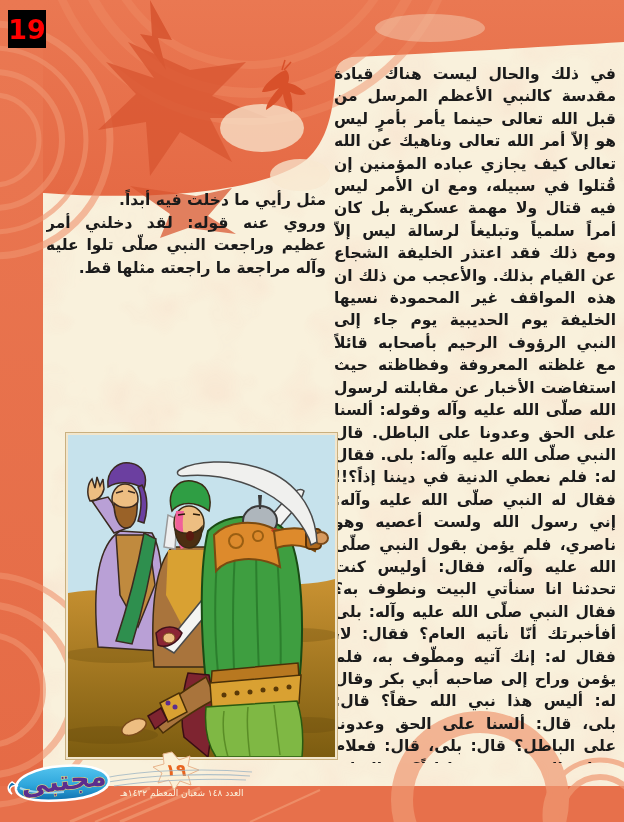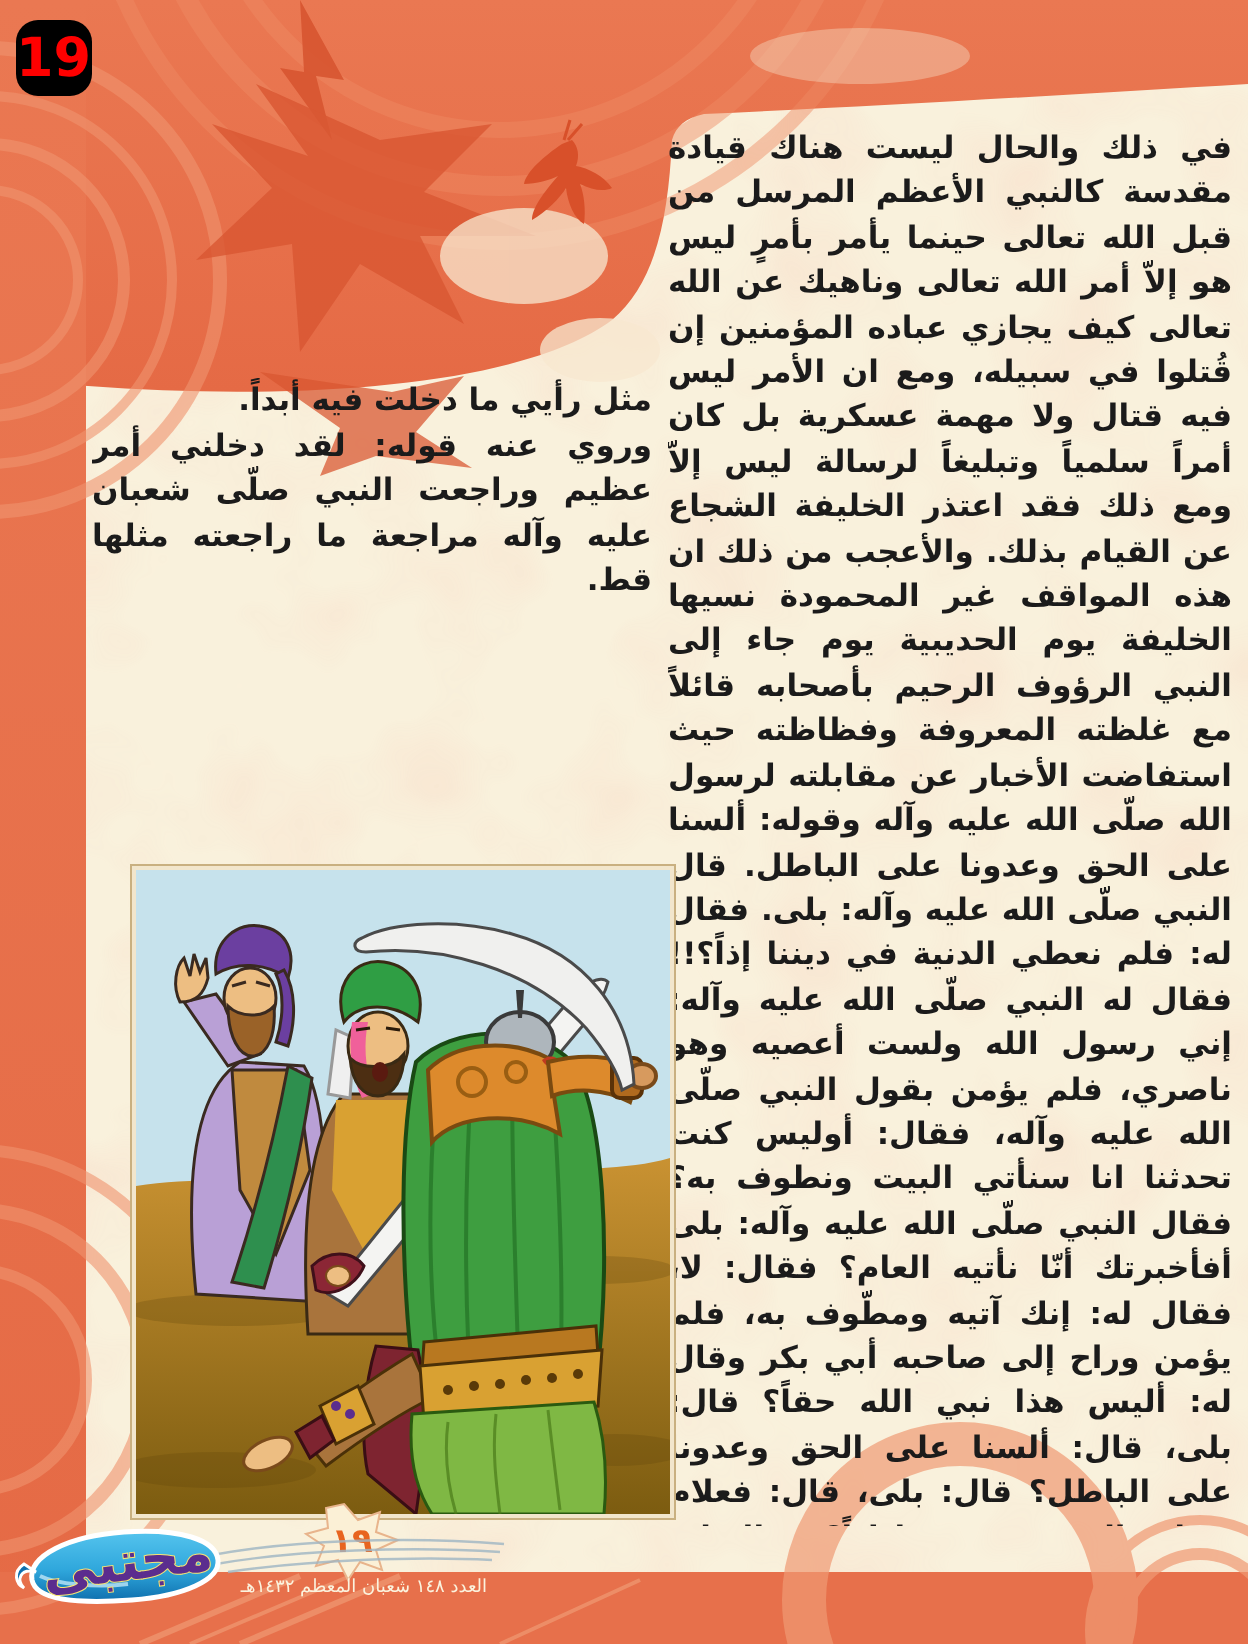--- a/index.html
+++ b/index.html
@@ -4,21 +4,21 @@
 <style>
   html,body{margin:0;padding:0;background:#555;}
   .page{
     position:relative; width:624px; height:822px; overflow:hidden;
     font-family:"DejaVu Sans", sans-serif;
     background:#F9F1DC;
   }
   .bg-layer{position:absolute; inset:0; z-index:0;}
   .corner-box{
     position:absolute; left:8px; top:10px; width:38px; height:38px;
-    background:#000; z-index:5; display:flex; align-items:center; justify-content:flex-start;border-radius:11px;
+    background:#000; z-index:5; display:flex; align-items:center; justify-content:center;
   }
   .corner-box span{color:#FF0000; font-size:27px; font-weight:700; line-height:1;}
   .col-right{
     position:absolute; left:334px; top:63px; width:282px; height:700px;
     z-index:3; direction:rtl; text-align:justify; overflow:hidden;
   }
   .col-right p{
     margin:0; font-size:15.5px; line-height:22.4px; font-weight:700; color:#1B1B1B;
   }
   .col-left{
@@ -112,21 +112,21 @@
   <div class="corner-box">
     <span>19</span>
   </div>
 
   <div class="col-right">
     <p>في ذلك والحال ليست هناك قيادة مقدسة كالنبي الأعظم المرسل من قبل الله تعالى حينما يأمر بأمرٍ ليس هو إلاّ أمر الله تعالى وناهيك عن الله تعالى كيف يجازي عباده المؤمنين إن قُتلوا في سبيله، ومع ان الأمر ليس فيه قتال ولا مهمة عسكرية بل كان أمراً سلمياً وتبليغاً لرسالة ليس إلاّ ومع ذلك فقد اعتذر الخليفة الشجاع عن القيام بذلك. والأعجب من ذلك ان هذه المواقف غير المحمودة نسيها الخليفة يوم الحديبية يوم جاء إلى النبي الرؤوف الرحيم بأصحابه قائلاً مع غلظته المعروفة وفظاظته حيث استفاضت الأخبار عن مقابلته لرسول الله صلّى الله عليه وآله وقوله: ألسنا على الحق وعدونا على الباطل. قال النبي صلّى الله عليه وآله: بلى. فقال له: فلم نعطي الدنية في ديننا إذاً؟!! فقال له النبي صلّى الله عليه وآله: إني رسول الله ولست أعصيه وهو ناصري، فلم يؤمن بقول النبي صلّى الله عليه وآله، فقال: أوليس كنت تحدثنا انا سنأتي البيت ونطوف به؟ فقال النبي صلّى الله عليه وآله: بلى أفأخبرتك أنّا نأتيه العام؟ فقال: لا، فقال له: إنك آتيه ومطّوف به، فلم يؤمن وراح إلى صاحبه أبي بكر وقال له: أليس هذا نبي الله حقاً؟ قال: بلى، قال: ألسنا على الحق وعدونا على الباطل؟ قال: بلى، قال: فعلام نعطي الدنية في ديننا إذاً؟ فقال له: إنه رسول الله صلّى الله عليه وآله وليس يعصي ربّه ومع هذا فلم يقبل ويرعوي فقال: والله ما شككت منذ أسلمت إلاّ يومئذٍ وزاد في بعض الأخبار قوله: ولو كان مائة رجل على</p>
   </div>
 
   <div class="col-left">
     <p>مثل رأيي ما دخلت فيه أبداً.</p>
-    <p>وروي عنه قوله: لقد دخلني أمر عظيم وراجعت النبي صلّى شعبان عليه وآله مراجعة ما راجعته مثلها قط.</p>
+    <p>وروي عنه قوله: لقد دخلني أمر عظيم وراجعت النبي صلّى تلوا عليه وآله مراجعة ما راجعته مثلها قط.</p>
   </div>
 
   <div class="illustration">
     <svg width="267" height="322" viewBox="0 0 267 322">
       <defs>
         <linearGradient id="gGround" x1="0" y1="0" x2="0" y2="1">
           <stop offset="0" stop-color="#C99232"></stop>
             <stop offset="1" stop-color="#7C5C10"></stop>
         </linearGradient>
       </defs>

